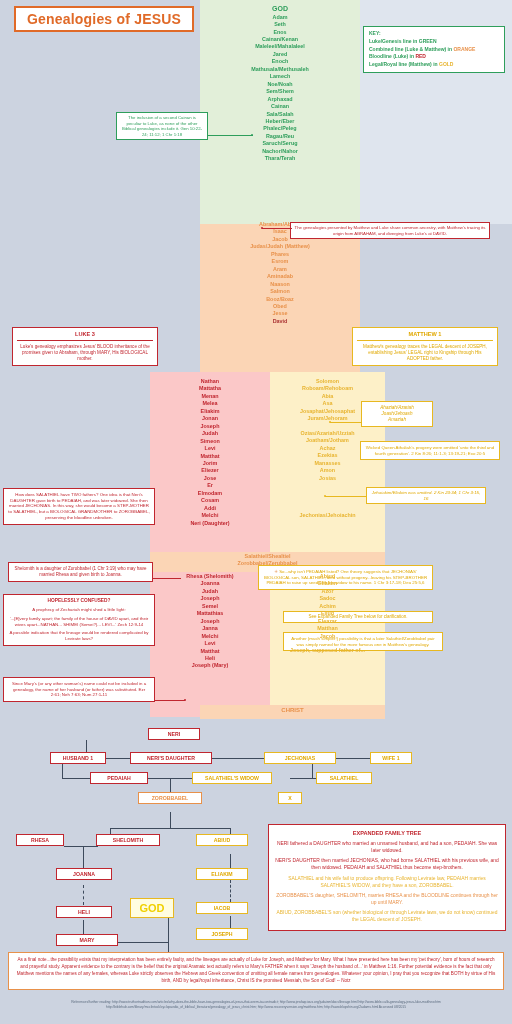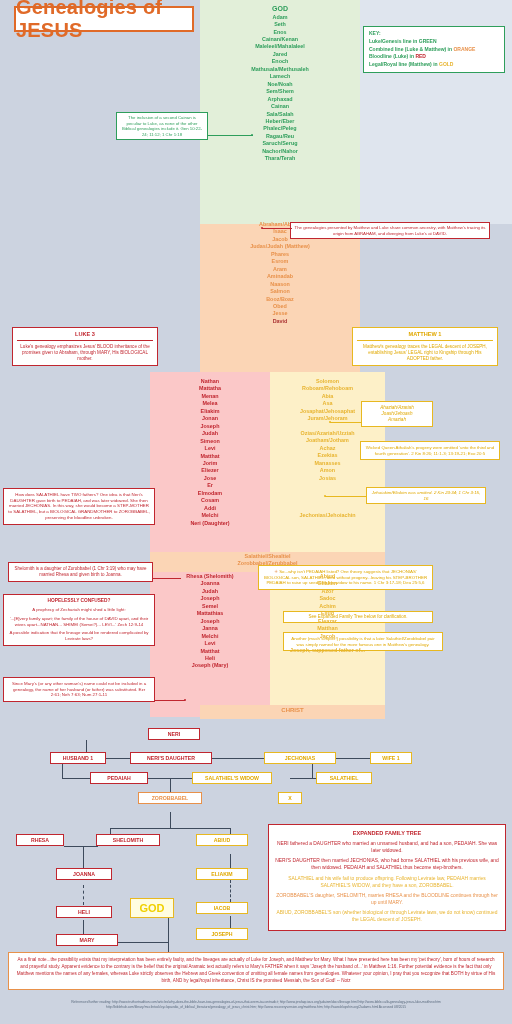--- a/index.html
+++ b/index.html
@@ -20,21 +20,21 @@
   .band-orange { left:200px; top:224px;width:160px; height:148px; background:#fbd5b5; }
   .band-red    { left:150px; top:372px;width:120px; height:345px; background:#fbc8c8; }
   .band-gold   { left:270px; top:372px;width:115px; height:345px; background:#fdf0c8; }
   .band-orange2{ left:150px; top:552px;width:235px; height:20px;  background:#fbd5b5; }
   .band-christ { left:200px; top:705px;width:185px; height:14px;  background:#fbd5b5; }
 
   
   .title {
     position:absolute; left:14px; top:6px; width:180px; height:26px;
     border:2px solid #e06a28; background:#fff;
-    color:#e06a28; font-weight:bold; font-size:20px;
+    color:#e06a28; font-weight:bold; font-size:14px;
     display:flex; align-items:center; justify-content:center;
     letter-spacing:.2px;
   }
 
   
   .box { position:absolute; background:#fff; padding:2px 3px; line-height:1.3; text-align:center; }
   .box-green { border:1.2px solid #2e9e5b; color:#2e9e5b; }
   .box-red   { border:1.2px solid #c0262f; color:#c0262f; }
   .box-gold  { border:1.2px solid #e8b820; color:#e0a800; }
 

